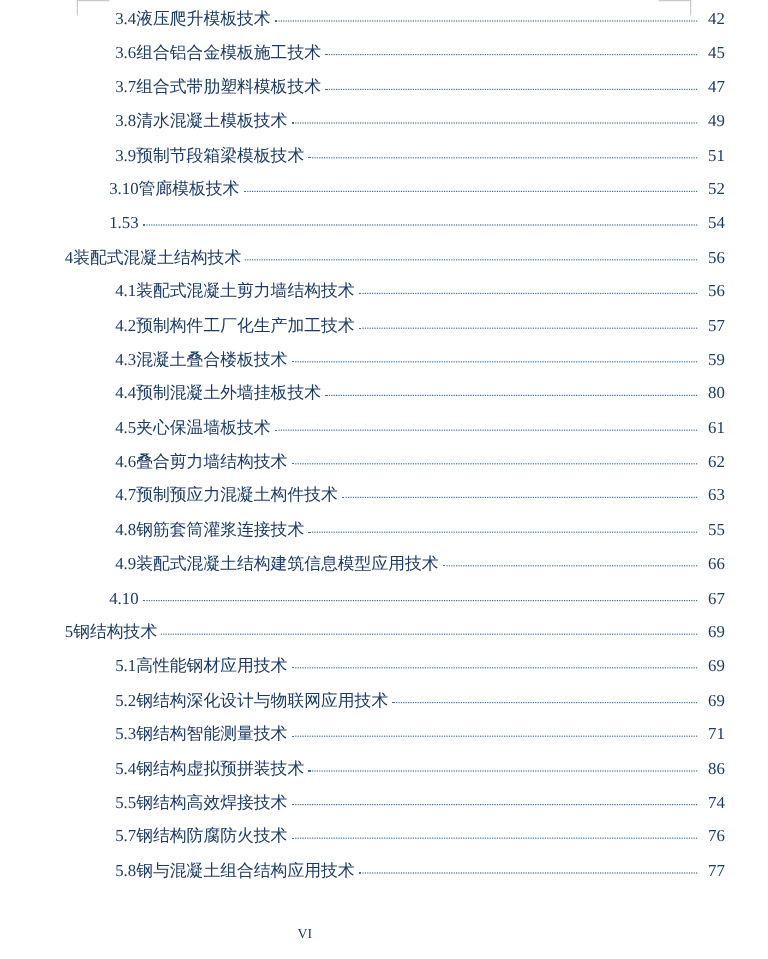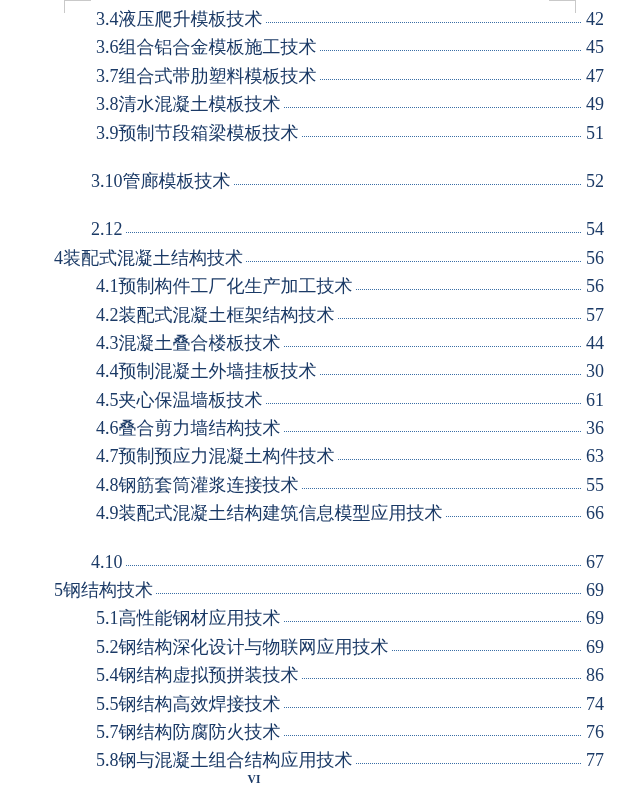--- a/index.html
+++ b/index.html
@@ -34,21 +34,21 @@
   .corner.tr { top: 0; right: 64px; border-left: none; }
 
   .toc {
     list-style: none;
     margin: 0;
     padding: 0;
   }
   .toc-entry {
     display: flex;
     align-items: baseline;
-    font-size: 18px;
+    font-size: 14px;
     line-height: 1.0;
     height: 28.4px;
     white-space: nowrap;
   }
   .toc-entry .num {
     flex: 0 0 auto;
     text-align: left;
   }
   .toc-entry .title {
     flex: 0 0 auto;
@@ -64,32 +64,31 @@
     height: 0.6em;
   }
   .toc-entry .page-no {
     flex: 0 0 auto;
     text-align: right;
     min-width: 20px;
   }
   
   .lvl1 { padding-left: 18px; }
   .lvl2 { padding-left: 60px; }
-  .lvl2b { padding-left: 55px; margin-top: 20px; }
+  .lvl2b { padding-left: 55px; }
 
   .folio {
     position: absolute;
     bottom: 14px;
     left: 0;
     width: 508px;
     text-align: center;
     font-size: 11.5px;
     color: #1b3a66;
     font-family: "Liberation Serif", "DejaVu Serif", serif;
-    font-weight: bold;
   }
 </style>
 </head>
 <body>
 
 <div class="page">
   <div class="corner tl"></div>
   <div class="corner tr"></div>
 
   <ul class="toc" id="toc-list">
@@ -123,65 +122,65 @@
         <span class="leader"></span>
         <span class="page-no">51</span>
       </li>
       <li class="toc-entry lvl2b">
         <span class="num">3.10</span>
         <span class="title">管廊模板技术</span>
         <span class="leader"></span>
         <span class="page-no">52</span>
       </li>
       <li class="toc-entry lvl2b">
-        <span class="num">2.12</span>
+        <span class="num">1.53</span>
         <span class="leader"></span>
         <span class="page-no">54</span>
       </li>
       <li class="toc-entry lvl1">
         <span class="num">4</span>
         <span class="title">装配式混凝土结构技术</span>
         <span class="leader"></span>
         <span class="page-no">56</span>
       </li>
       <li class="toc-entry lvl2">
         <span class="num">4.1</span>
+        <span class="title">装配式混凝土剪力墙结构技术</span>
+        <span class="leader"></span>
+        <span class="page-no">56</span>
+      </li>
+      <li class="toc-entry lvl2">
+        <span class="num">4.2</span>
         <span class="title">预制构件工厂化生产加工技术</span>
-        <span class="leader"></span>
-        <span class="page-no">56</span>
-      </li>
-      <li class="toc-entry lvl2">
-        <span class="num">4.2</span>
-        <span class="title">装配式混凝土框架结构技术</span>
         <span class="leader"></span>
         <span class="page-no">57</span>
       </li>
       <li class="toc-entry lvl2">
         <span class="num">4.3</span>
         <span class="title">混凝土叠合楼板技术</span>
         <span class="leader"></span>
-        <span class="page-no">44</span>
+        <span class="page-no">59</span>
       </li>
       <li class="toc-entry lvl2">
         <span class="num">4.4</span>
         <span class="title">预制混凝土外墙挂板技术</span>
         <span class="leader"></span>
-        <span class="page-no">30</span>
+        <span class="page-no">80</span>
       </li>
       <li class="toc-entry lvl2">
         <span class="num">4.5</span>
         <span class="title">夹心保温墙板技术</span>
         <span class="leader"></span>
         <span class="page-no">61</span>
       </li>
       <li class="toc-entry lvl2">
         <span class="num">4.6</span>
         <span class="title">叠合剪力墙结构技术</span>
         <span class="leader"></span>
-        <span class="page-no">36</span>
+        <span class="page-no">62</span>
       </li>
       <li class="toc-entry lvl2">
         <span class="num">4.7</span>
         <span class="title">预制预应力混凝土构件技术</span>
         <span class="leader"></span>
         <span class="page-no">63</span>
       </li>
       <li class="toc-entry lvl2">
         <span class="num">4.8</span>
         <span class="title">钢筋套筒灌浆连接技术</span>
@@ -211,20 +210,26 @@
         <span class="leader"></span>
         <span class="page-no">69</span>
       </li>
       <li class="toc-entry lvl2">
         <span class="num">5.2</span>
         <span class="title">钢结构深化设计与物联网应用技术</span>
         <span class="leader"></span>
         <span class="page-no">69</span>
       </li>
       <li class="toc-entry lvl2">
+        <span class="num">5.3</span>
+        <span class="title">钢结构智能测量技术</span>
+        <span class="leader"></span>
+        <span class="page-no">71</span>
+      </li>
+      <li class="toc-entry lvl2">
         <span class="num">5.4</span>
         <span class="title">钢结构虚拟预拼装技术</span>
         <span class="leader"></span>
         <span class="page-no">86</span>
       </li>
       <li class="toc-entry lvl2">
         <span class="num">5.5</span>
         <span class="title">钢结构高效焊接技术</span>
         <span class="leader"></span>
         <span class="page-no">74</span>

